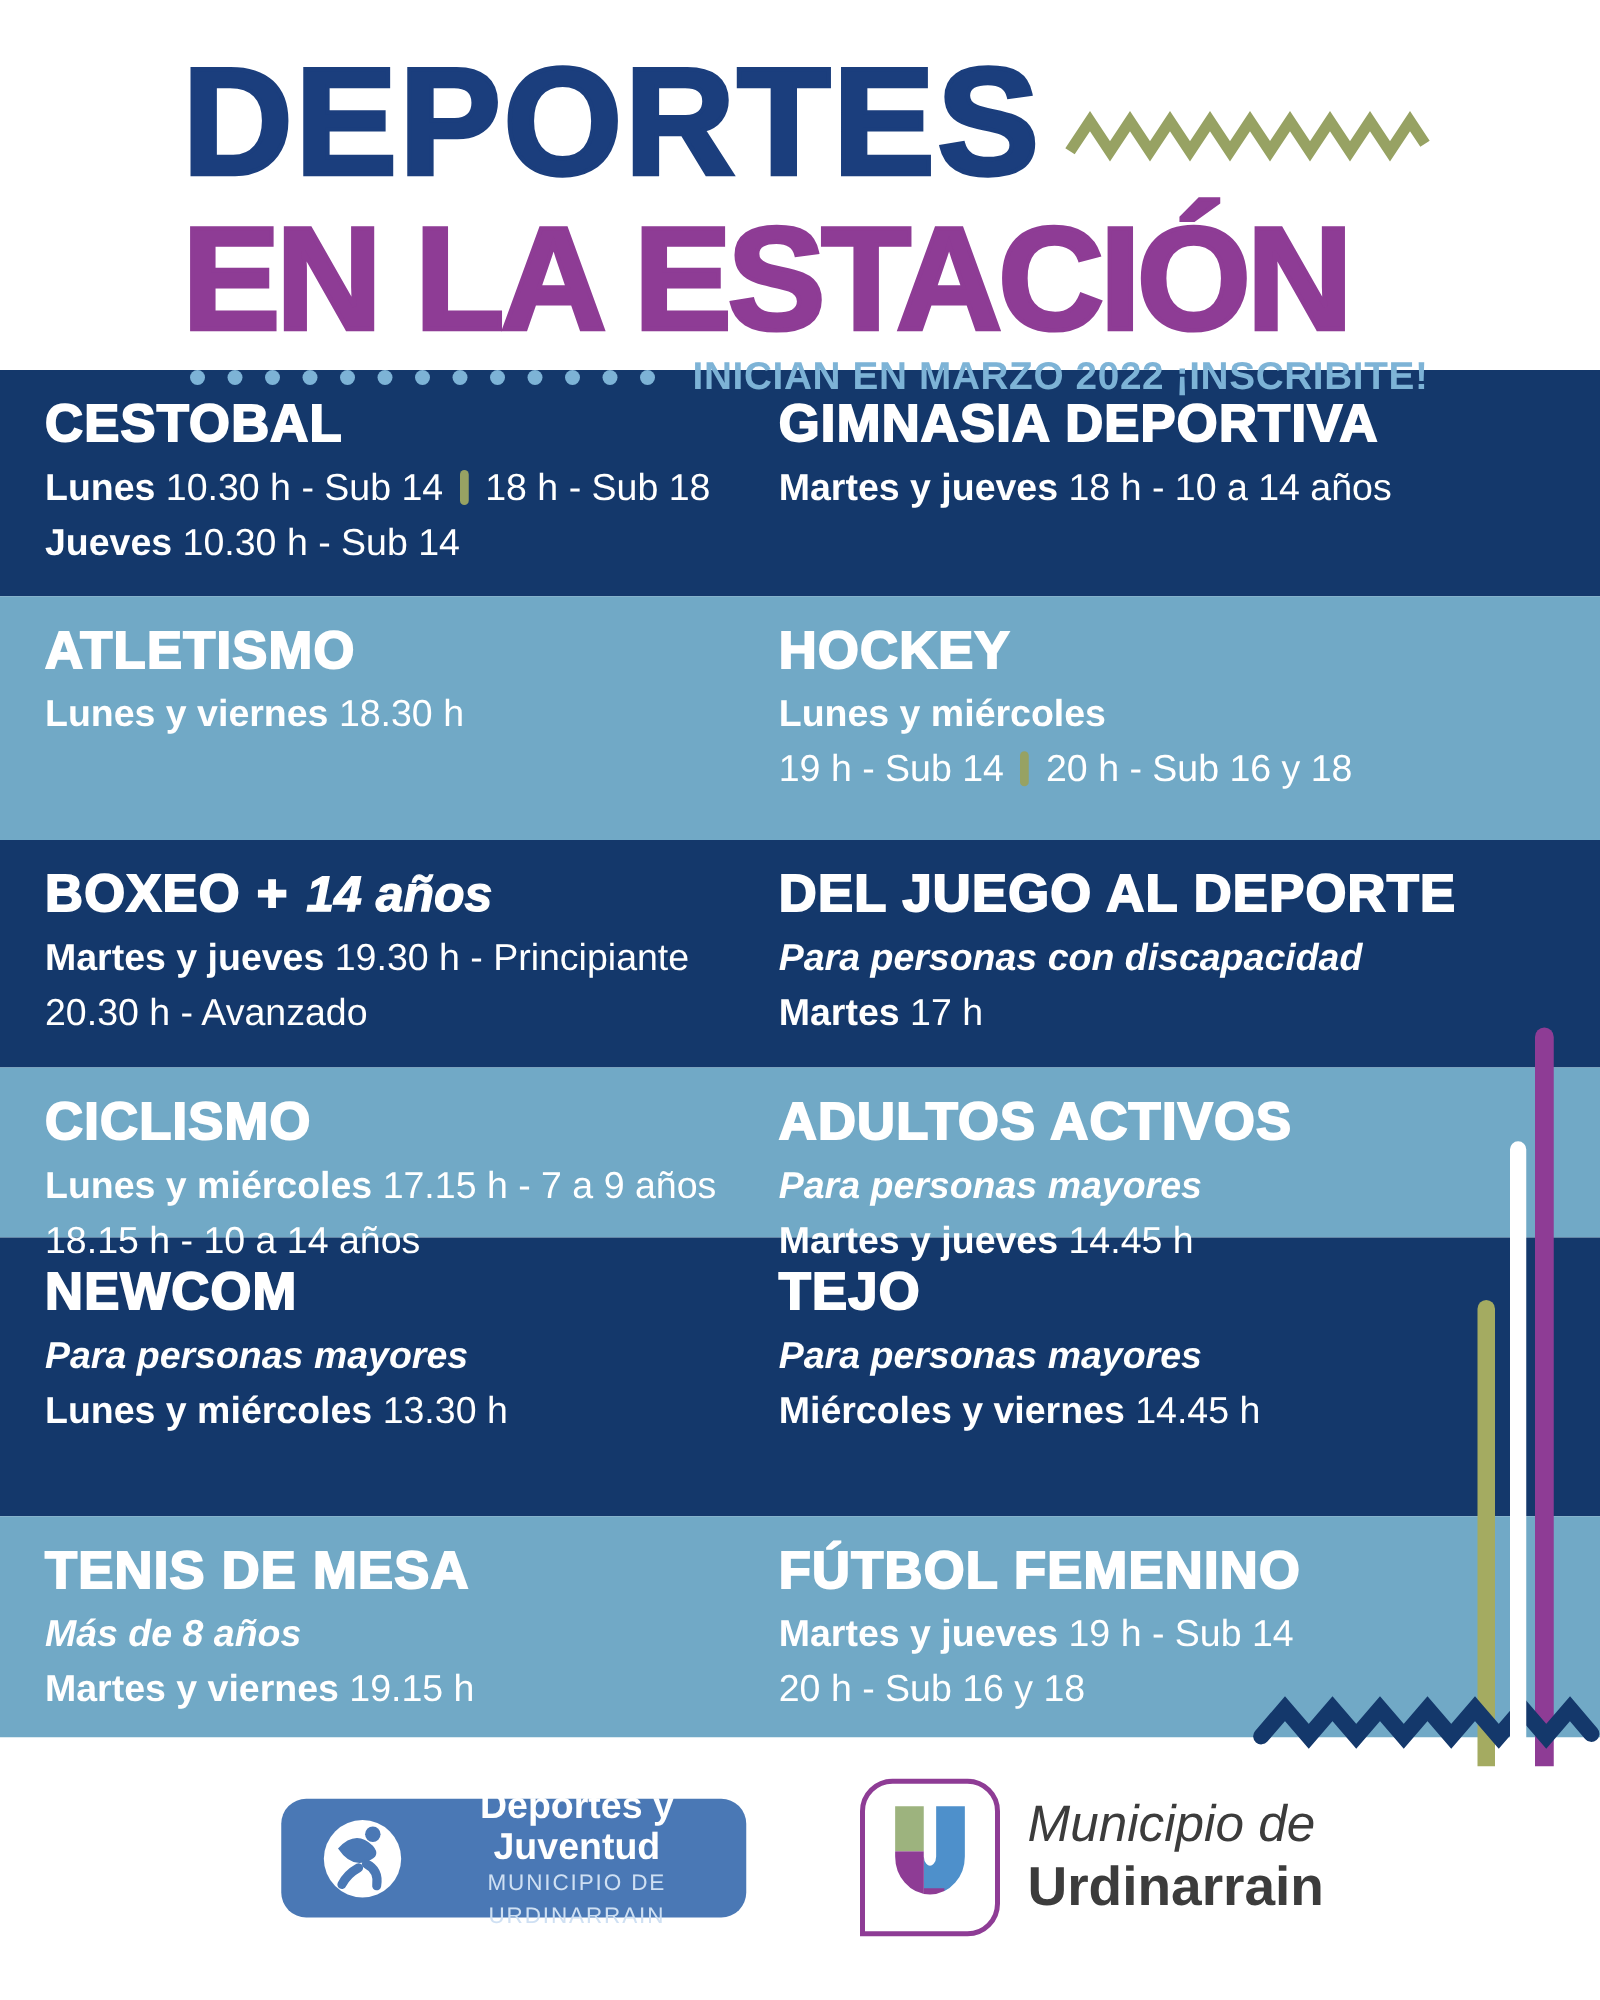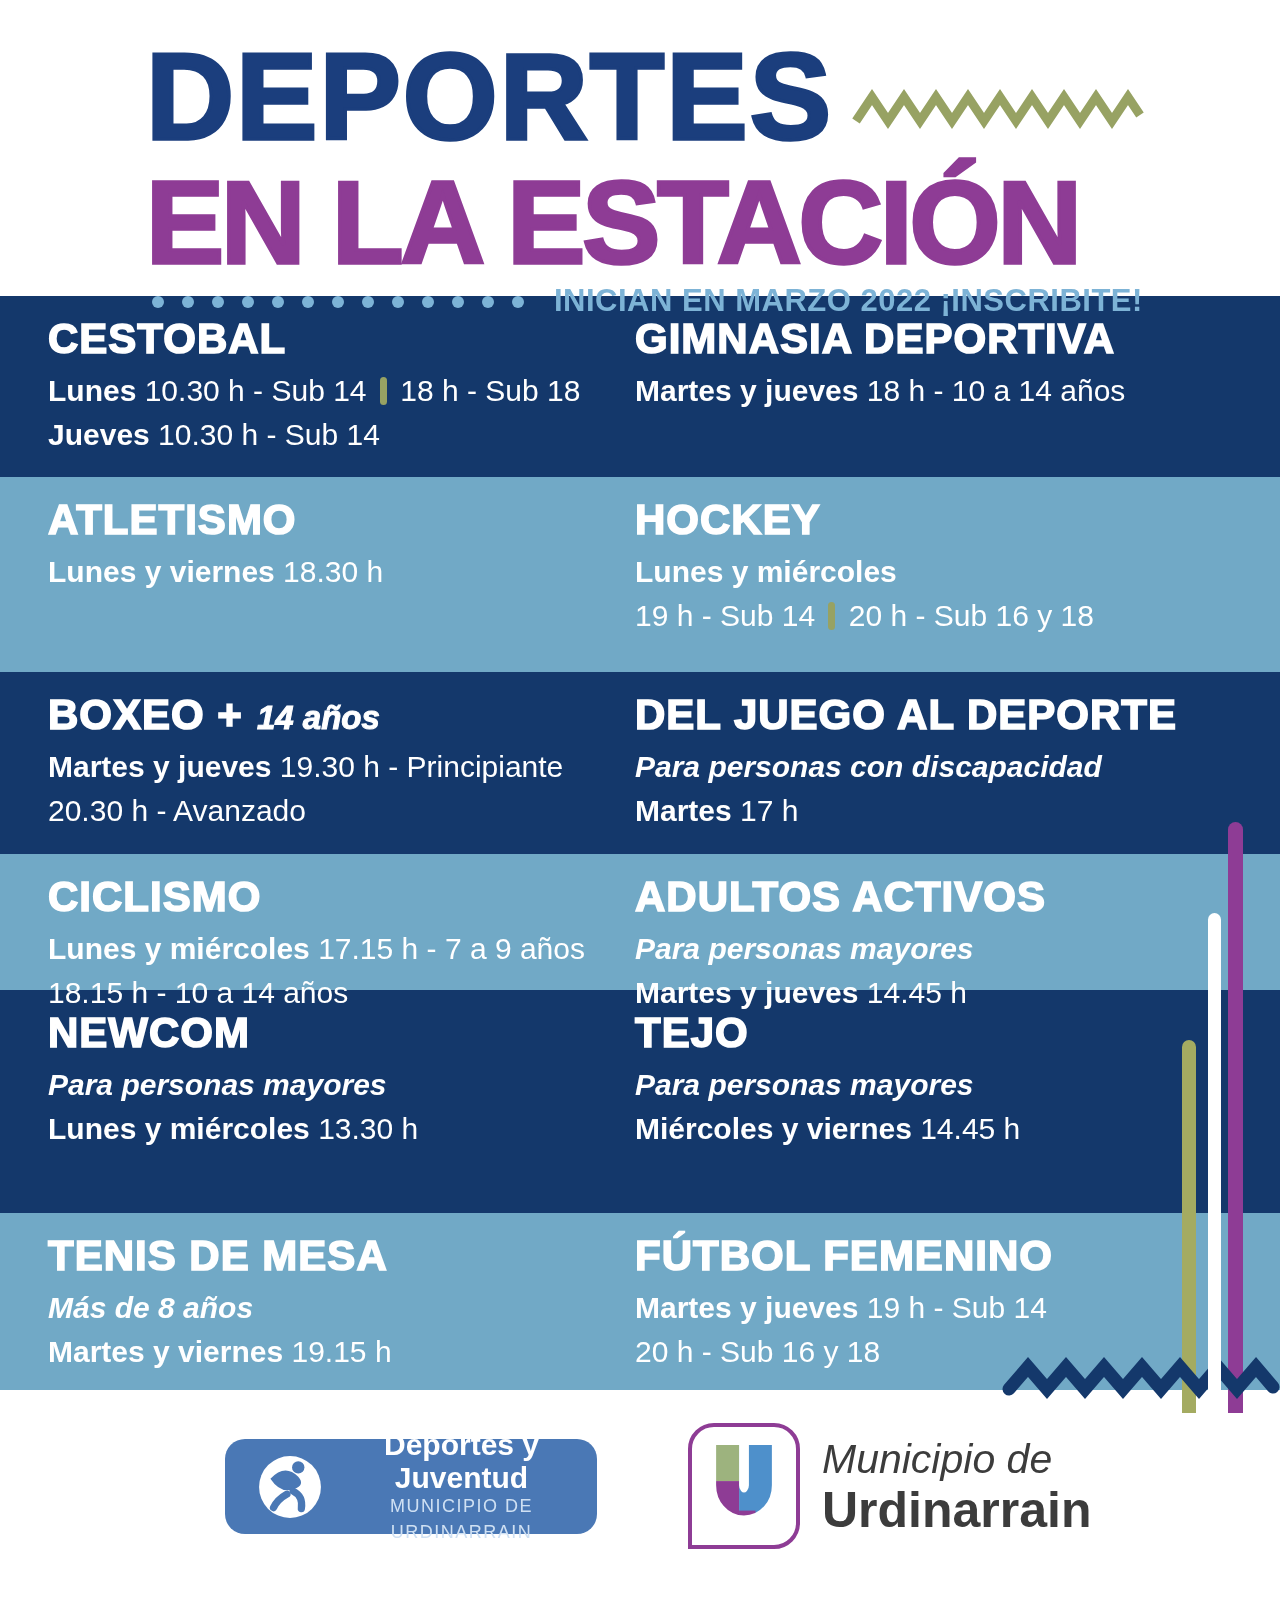--- a/index.html
+++ b/index.html
@@ -25,33 +25,33 @@
   .zigzag-top polyline{fill:none;stroke:var(--olive);stroke-width:9;}
   .dots{position:absolute;left:152px;top:296px;display:flex;gap:18px;}
   .dot{width:12px;height:12px;border-radius:50%;background:var(--sky);}
   .tagline{
     position:absolute;left:554px;top:283px;margin:0;
     font-size:31px;font-weight:bold;letter-spacing:.5px;color:var(--sky);
   }
   
   .band{
     display:grid;grid-template-columns:587px 1fr;
-    padding:20px 0 0 48px;box-sizing:border-box;
+    padding:20px 0 0 36px;box-sizing:border-box;
   }
   .band-navy{background:var(--navy);}
   .band-light{background:var(--band-light);}
   .b1{height:181px}.b2{height:195px}.b3{height:182px}
   .b4{height:136px}.b5{height:223px}.b6{height:177px}
   .sport-title{
     margin:0 0 9px;line-height:1.1;color:#fff;
     font-size:42px;font-weight:bold;letter-spacing:1px;
     -webkit-text-stroke:1.6px #fff;
   }
   .suffix{
-    font-style:italic;font-size:33px;margin-left:14px;letter-spacing:0;
+    font-style:italic;font-size:40px;margin-left:14px;letter-spacing:0;
     -webkit-text-stroke:1px #fff;
   }
   .line{margin:4px 0 0;line-height:1.32;font-size:30px;color:#fff;}
   .line .b{font-weight:bold;}
   .line .i{font-weight:bold;font-style:italic;}
   .sep{
     display:inline-block;width:7px;height:28px;border-radius:4px;
     background:var(--olive);vertical-align:-4px;margin:0 5px;
   }
   
@@ -74,21 +74,21 @@
   .u-box{
     position:absolute;left:688px;top:33px;width:112px;height:126px;
     border:4px solid var(--purple);border-radius:26px 26px 26px 0;
     box-sizing:border-box;display:flex;align-items:center;justify-content:center;
     background:#fff;
   }
   .u-mark{width:82px;height:92px;}
   .u-blue{fill:var(--u-blue)}.u-green{fill:var(--u-green)}.u-purple{fill:var(--purple)}
   .muni{position:absolute;left:822px;top:46px;color:var(--text-gray);}
   .muni-line1{font-size:41px;line-height:46px;font-style:italic;}
-  .muni-line2{font-size:50px;font-weight:bold;line-height:56px;}
+  .muni-line2{font-size:44px;font-weight:bold;line-height:56px;}
   .runner-icon{width:66px;height:66px;flex:0 0 66px;}
   .runner-blue{fill:var(--badge-blue);}
   .runner-stroke{fill:none;stroke:var(--badge-blue);stroke-width:7;stroke-linecap:round;}
 </style>
 </head>
 <body>
 
 <div class="poster">
 
   <header>

